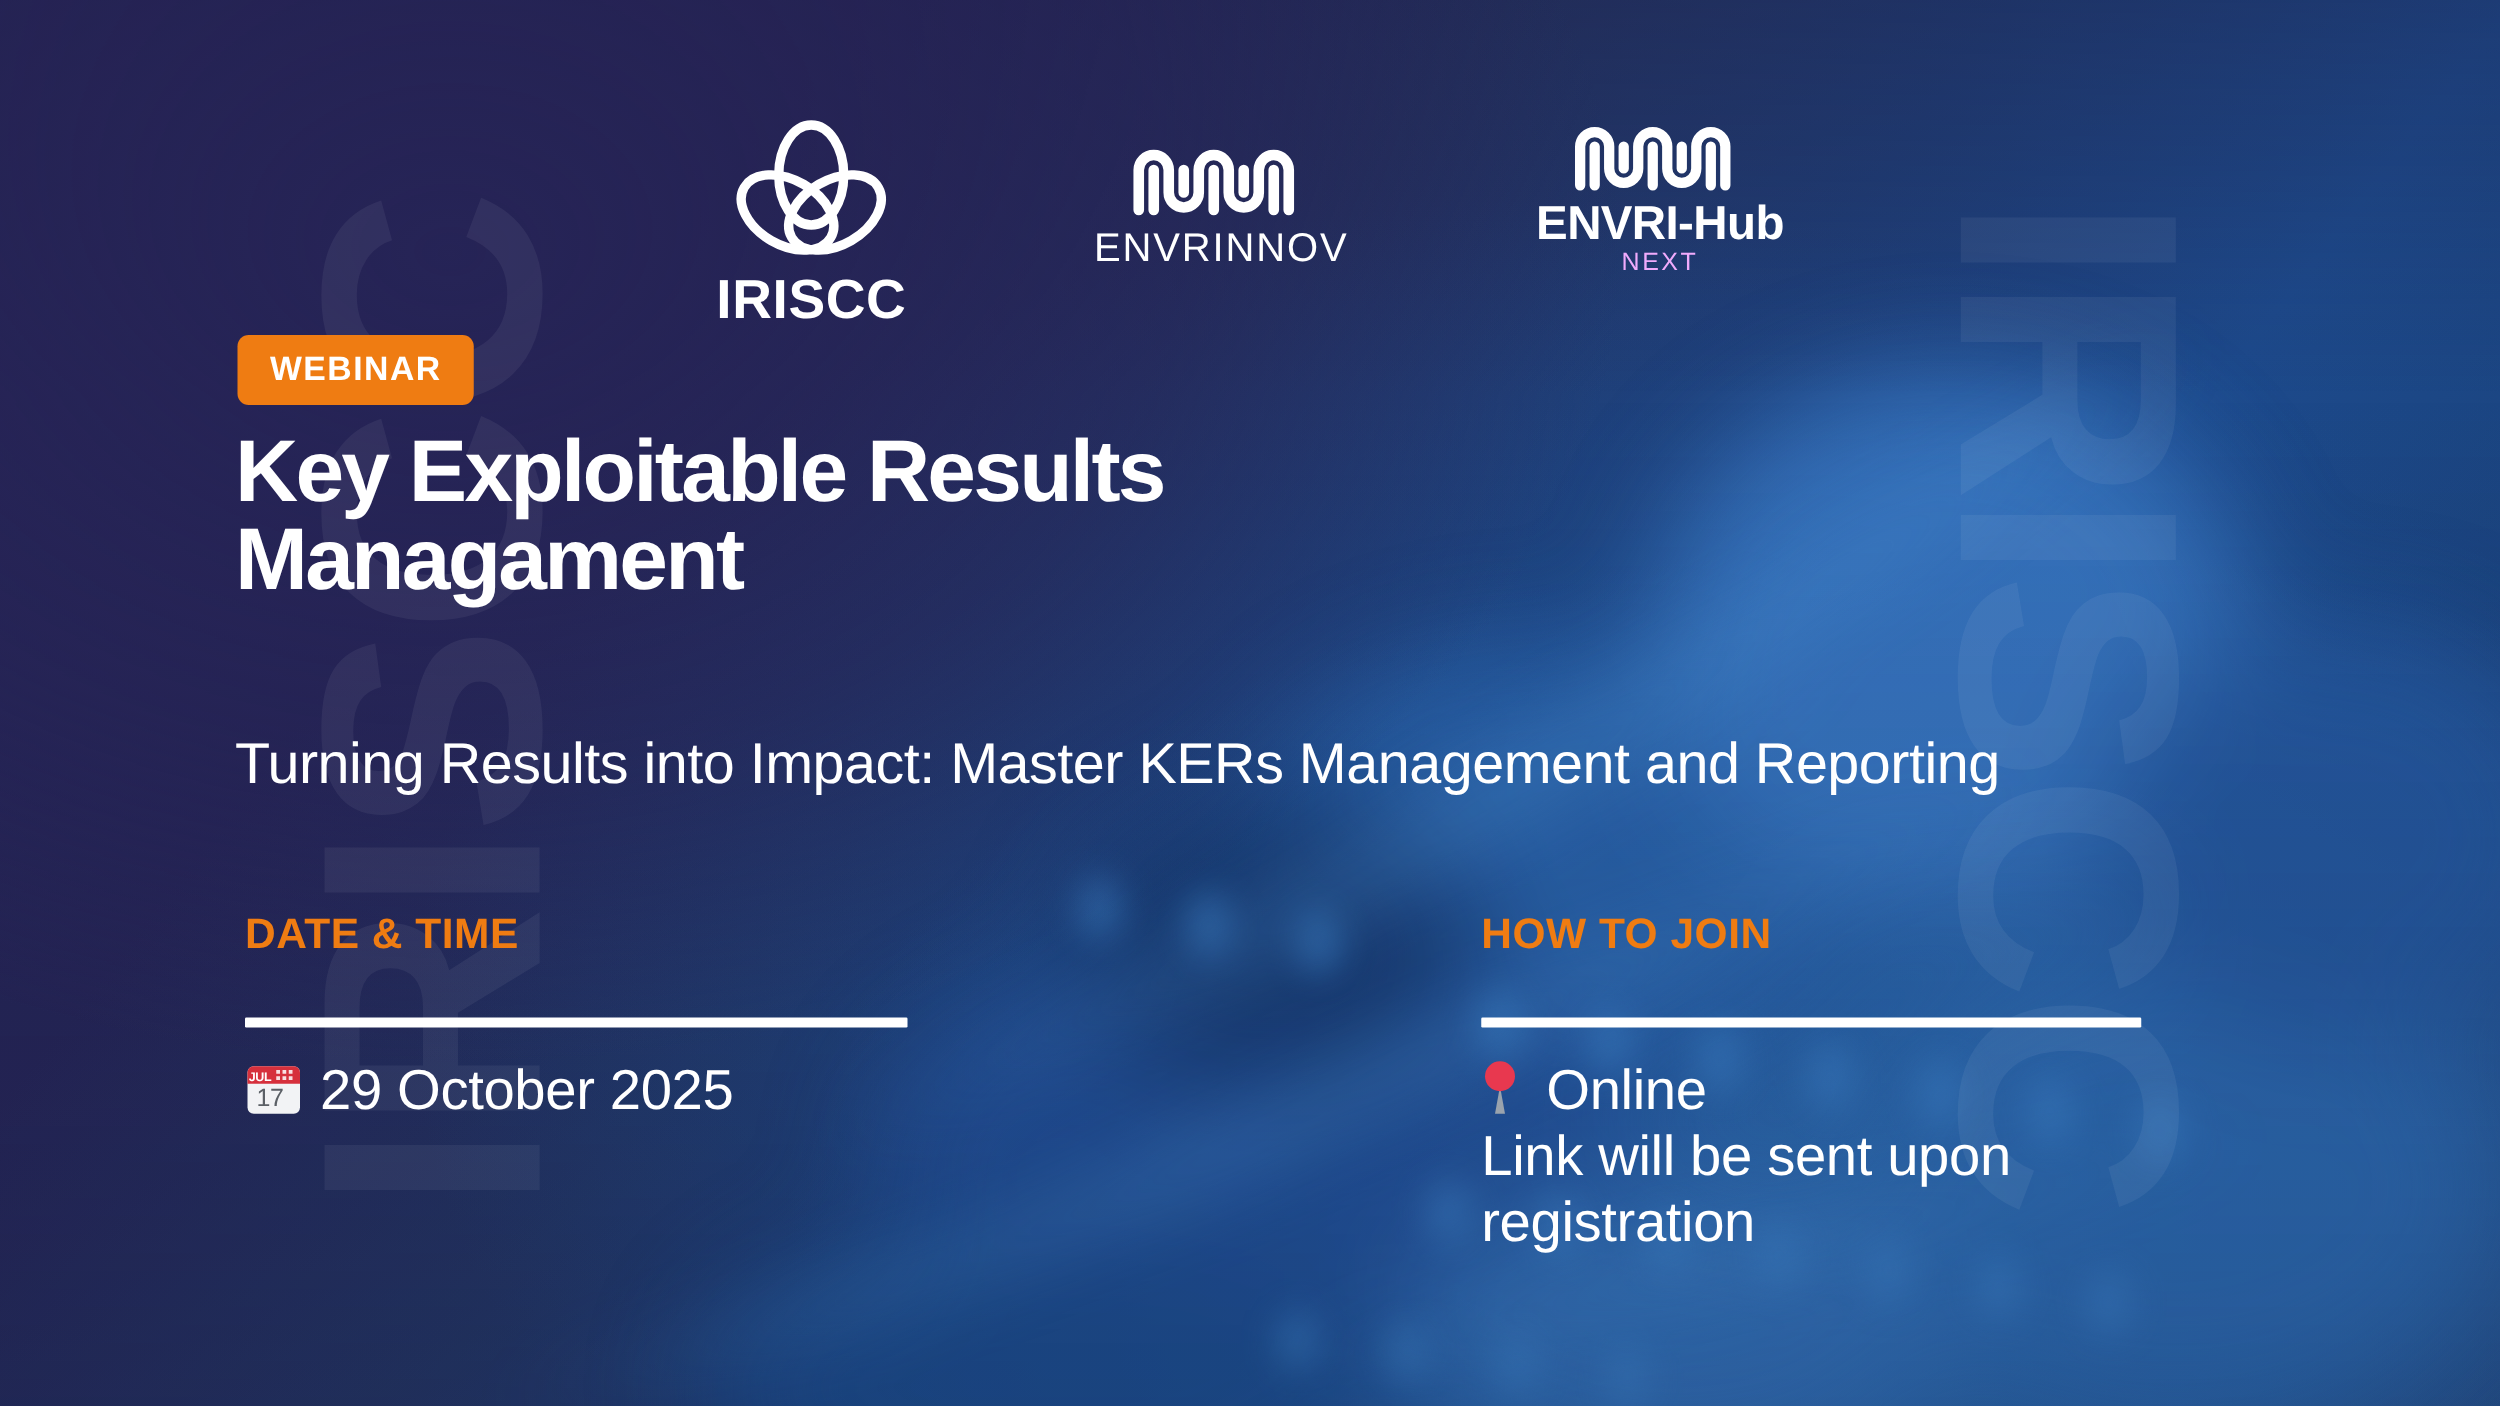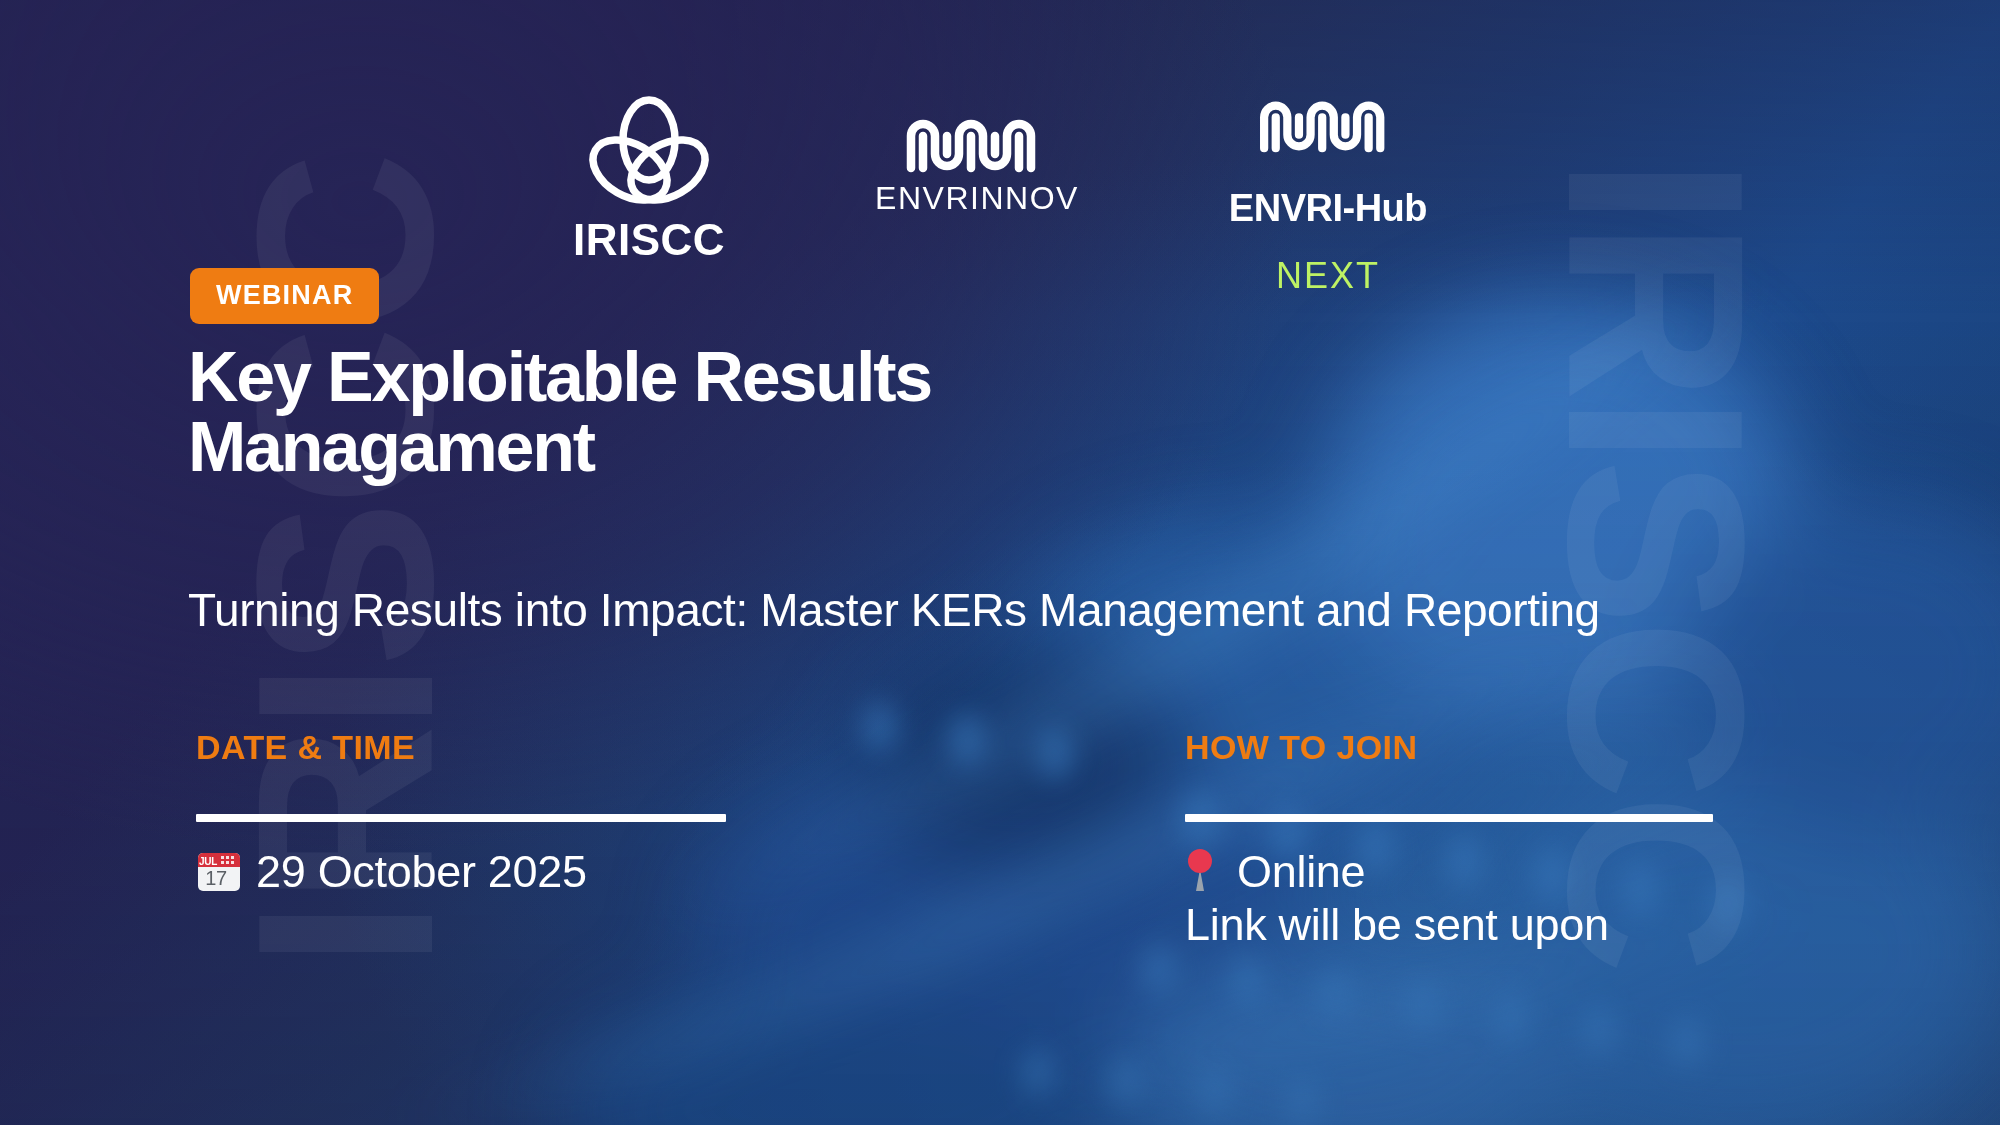--- a/index.html
+++ b/index.html
@@ -80,21 +80,21 @@
   }
   .logo-envrinnov-text {
     color:#fff; font-weight:400; font-size:32px; letter-spacing:1.5px;
     margin-top:6px; line-height:1;
   }
   .logo-envri-text {
     color:#fff; font-weight:800; font-size:38px; letter-spacing:-.5px;
     margin-top:4px; line-height:1;
   }
   .logo-next-text {
-    color:#bef264; font-weight:400; font-size:36px; letter-spacing:2px;
+    color:#f0abfc; font-weight:400; font-size:20px; letter-spacing:2px;
     margin-top:2px; line-height:1;
   }
 
   
   .badge {
     position:absolute; left:190px; top:268px;
     background:#ef7c12; color:#fff;
     font-weight:800; font-size:27px; letter-spacing:1.2px;
     padding:14px 26px 15px; border-radius:9px;
     line-height:1;
@@ -221,21 +221,21 @@
       <div class="logo" style="margin-top:18px;">
         <span>
           <svg width="152" height="62" viewBox="0 0 152 62" aria-hidden="true">
             <path d="M10 54 V22 a12 12 0 0 1 24 0 V40 a12 12 0 0 0 24 0 V22 a12 12 0 0 1 24 0 V40 a12 12 0 0 0 24 0 V22 a12 12 0 0 1 24 0 V54" fill="none" stroke="#ffffff" stroke-width="8.5" stroke-linecap="round"></path>
             <path d="M22 54 V22 M46 40 V22 M70 54 V22 M94 40 V22 M118 54 V22" fill="none" stroke="#ffffff" stroke-width="8.5" stroke-linecap="round"></path>
           </svg>
         </span>
         <span class="logo-envrinnov-text">ENVRINNOV</span>
       </div>
 
-      <div class="logo" style="margin-top:0px;gap:29px;">
+      <div class="logo" style="margin-top:0px;">
         <span>
           <svg width="148" height="60" viewBox="0 0 152 62" aria-hidden="true">
             <path d="M10 54 V22 a12 12 0 0 1 24 0 V40 a12 12 0 0 0 24 0 V22 a12 12 0 0 1 24 0 V40 a12 12 0 0 0 24 0 V22 a12 12 0 0 1 24 0 V54" fill="none" stroke="#ffffff" stroke-width="8.5" stroke-linecap="round"></path>
             <path d="M22 54 V22 M46 40 V22 M70 54 V22 M94 40 V22 M118 54 V22" fill="none" stroke="#ffffff" stroke-width="8.5" stroke-linecap="round"></path>
           </svg>
         </span>
         <span class="logo-envri-text">ENVRI-Hub</span>
         <span class="logo-next-text">NEXT</span>
       </div>
 
@@ -283,17 +283,18 @@
         <div class="row-icon" style="gap:22px;">
           <span class="emoji">
             <svg class="pin" viewBox="0 0 30 46" aria-hidden="true">
               <path d="M15 22 L19 44 L11 44 Z" fill="#9aa3ad"></path>
               <circle cx="15" cy="14" r="12" fill="#e8384f"></circle>
             </svg>
           </span>
           <span class="line">Online</span>
         </div>
         <span class="line">Link will be sent upon</span>
+        <span class="line">registration</span>
       </div>
     </div>
 
   </div>
 </div>
 
 </body></html>

